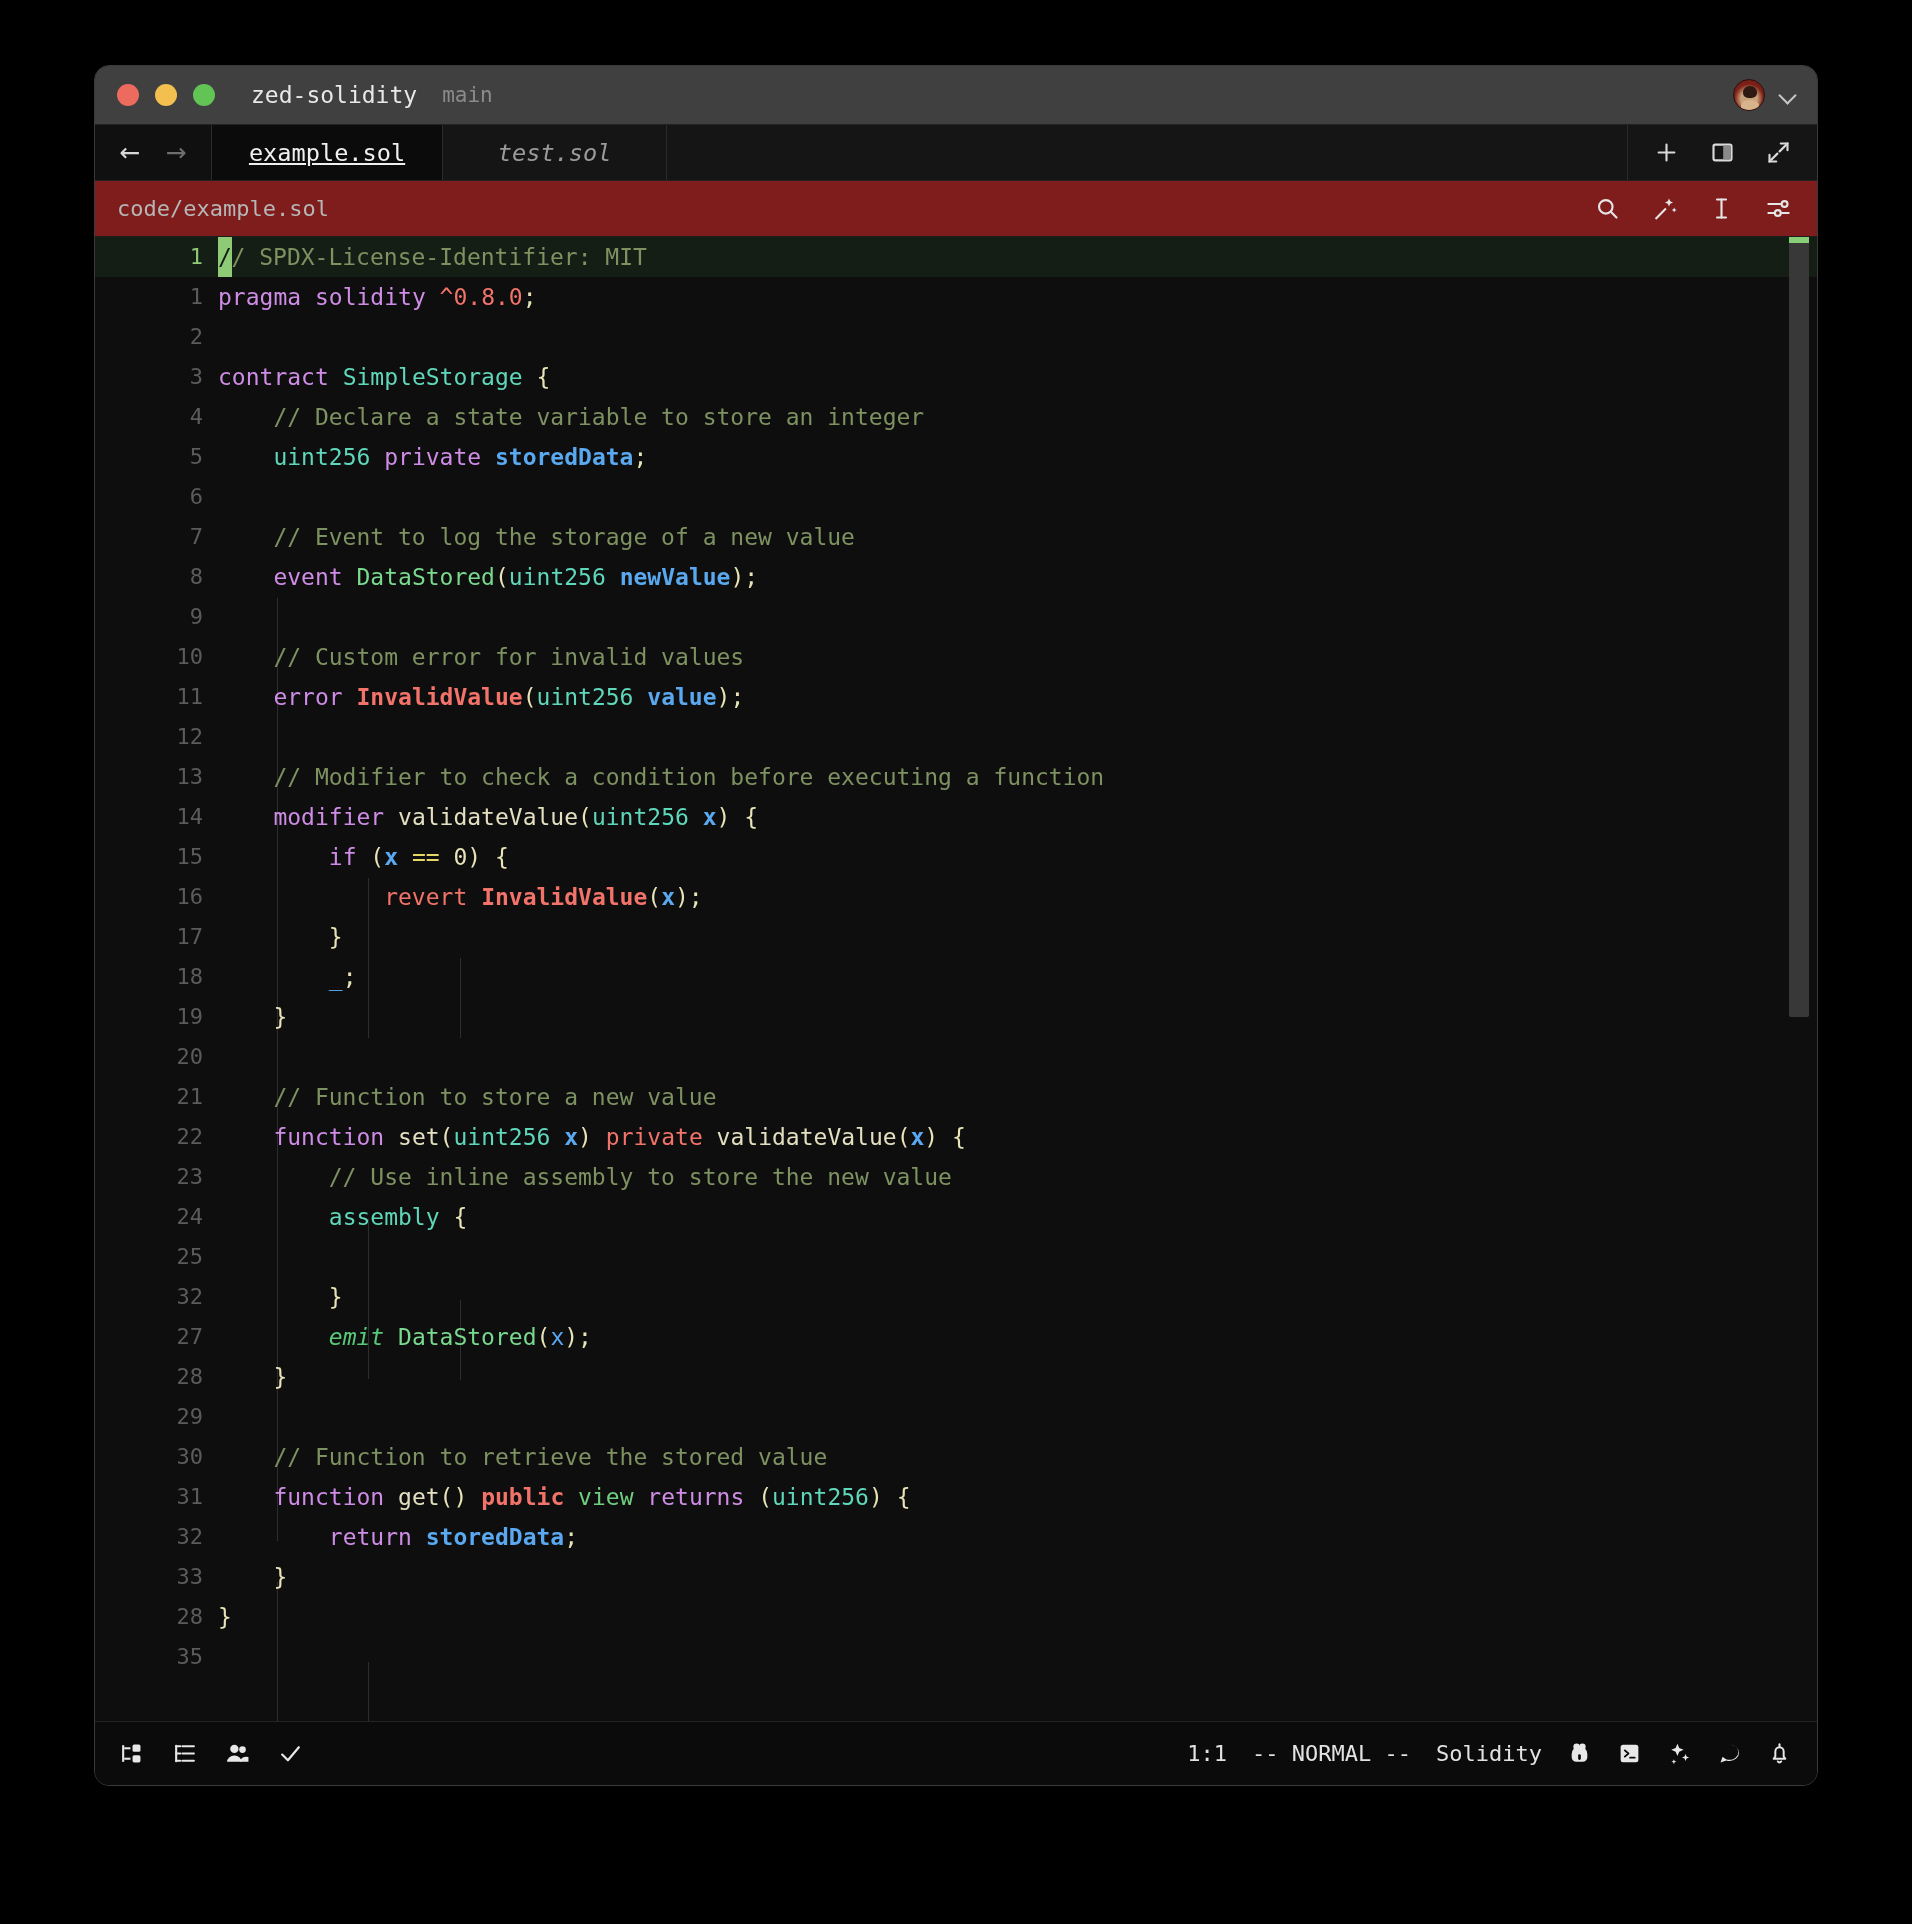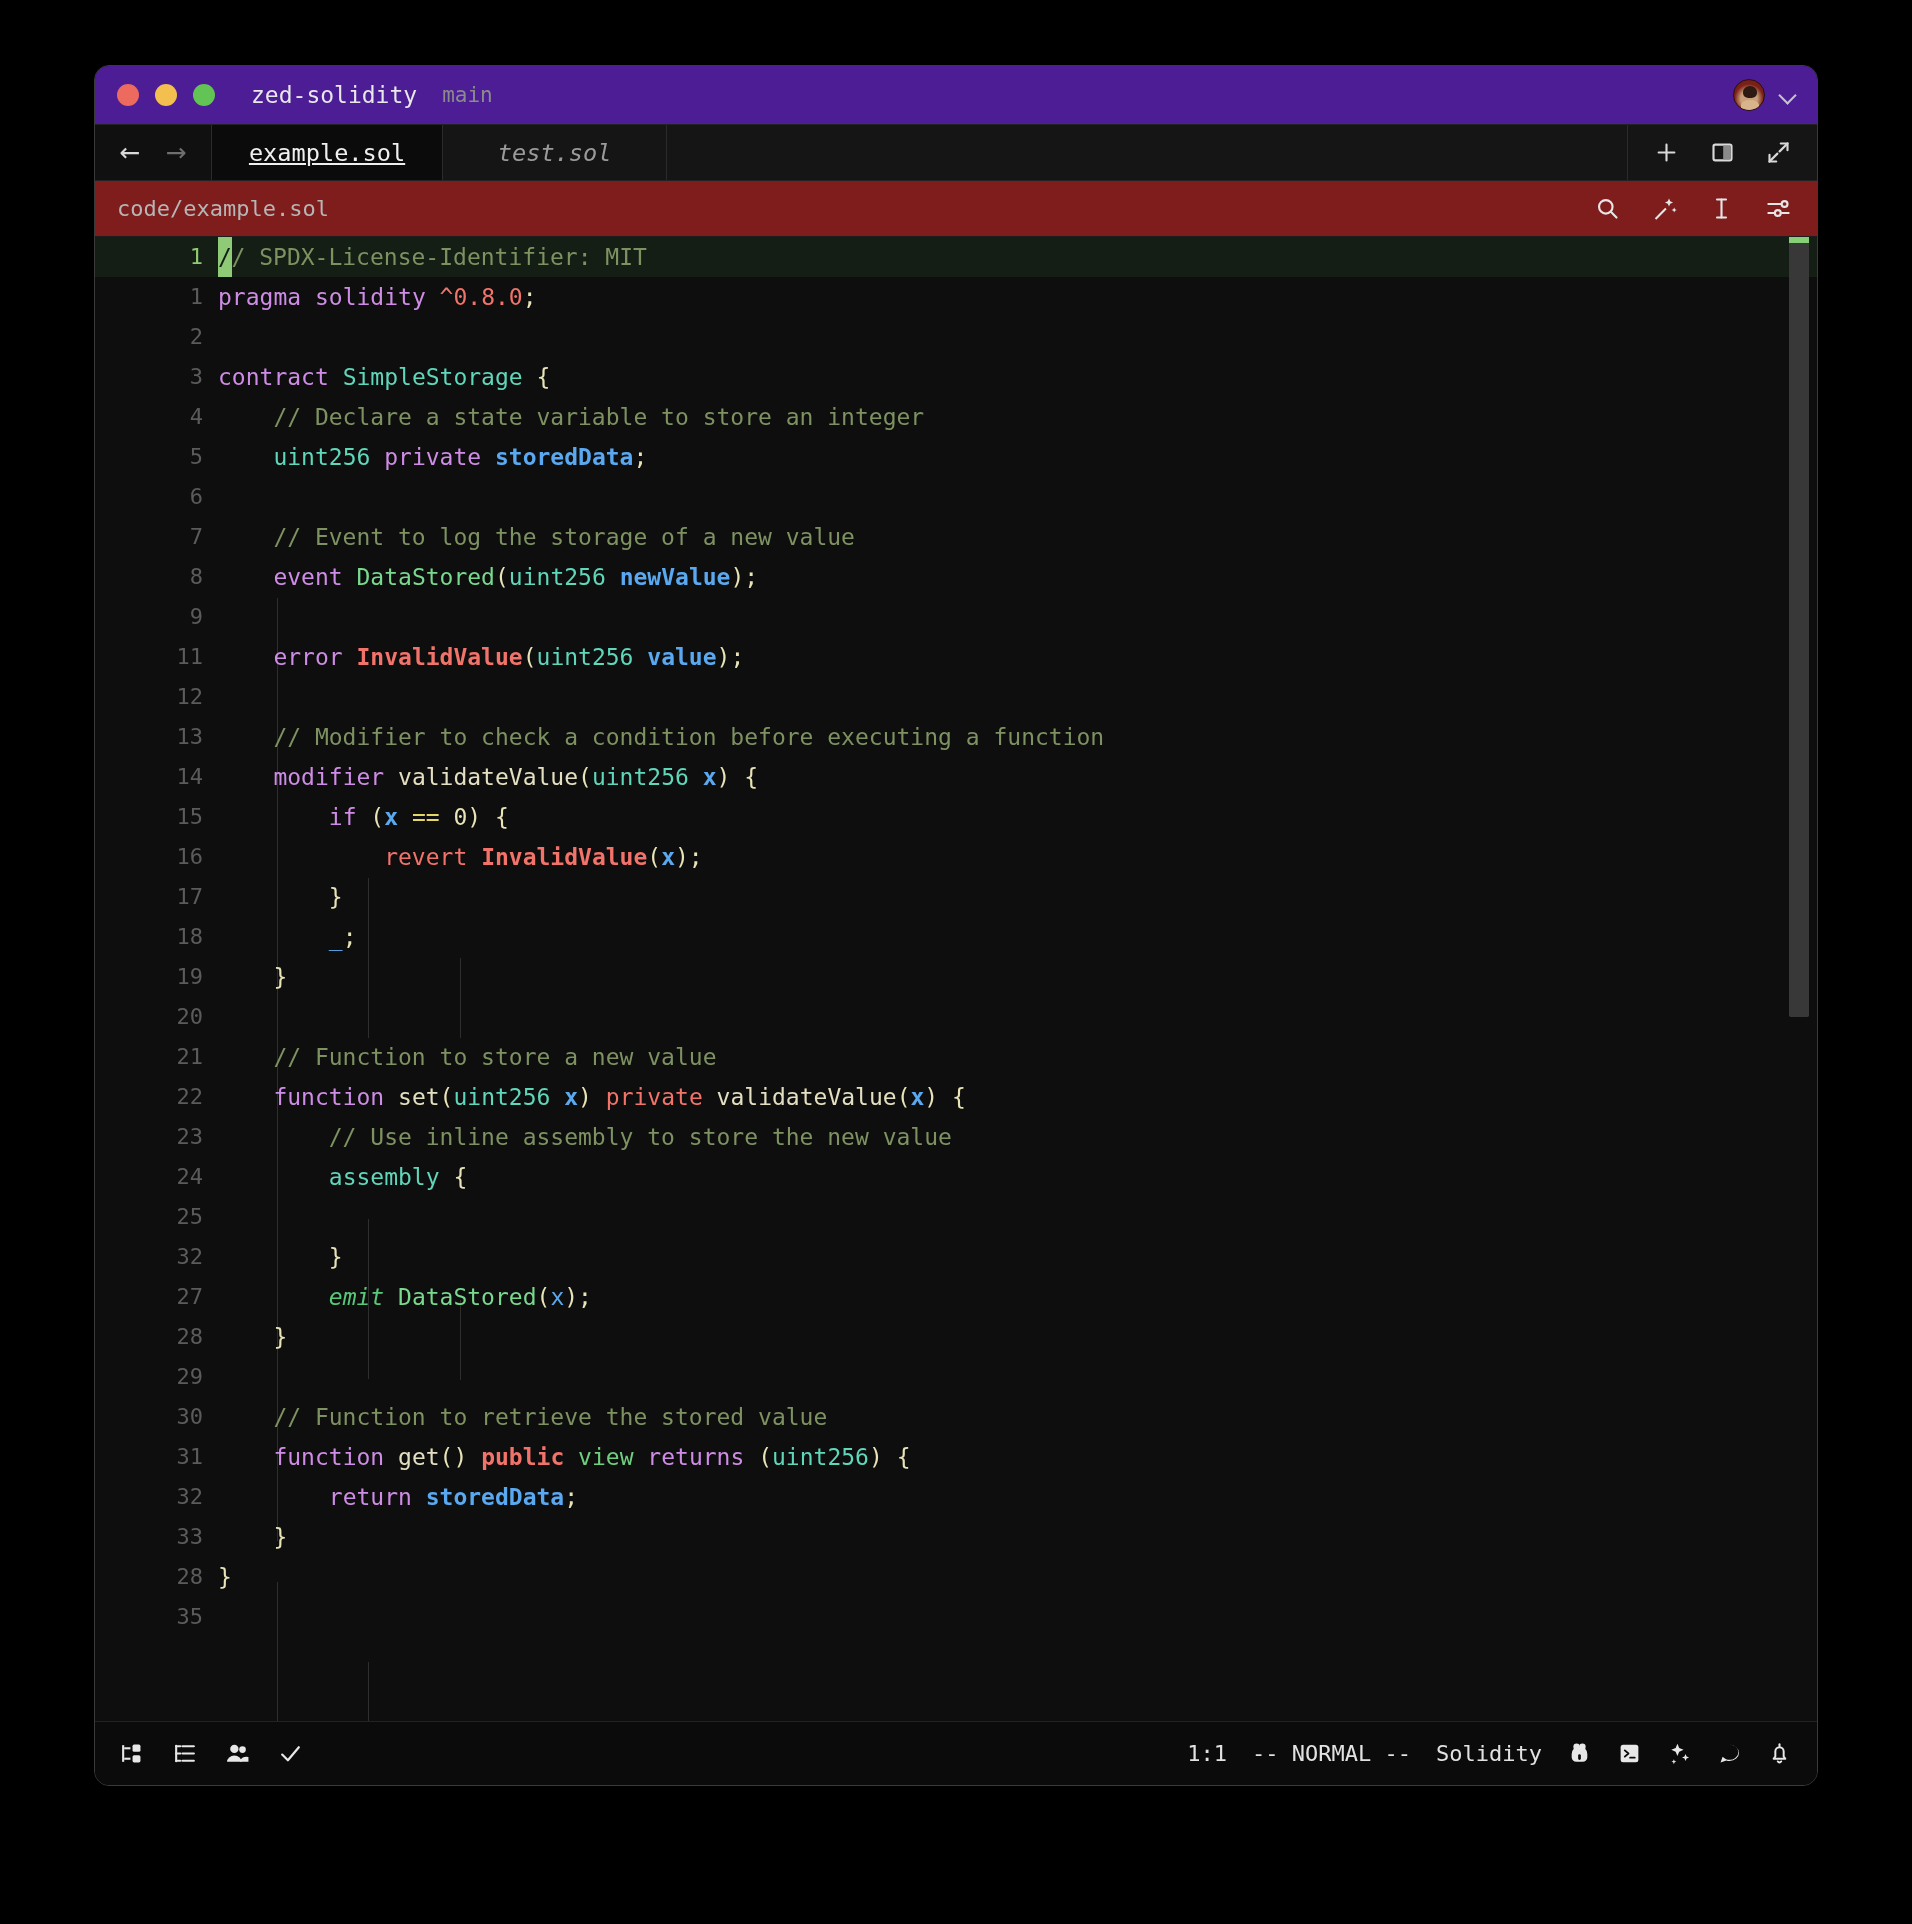--- a/index.html
+++ b/index.html
@@ -18,21 +18,21 @@
     border-radius: 15px;
     border: 0.8px solid #3a3a3a;
     overflow: hidden;
     display: flex;
     flex-direction: column;
   }
 
   
   .titlebar {
     height: 58px;
-    background: #4c1d95;
+    background: #404040;
     display: flex;
     align-items: center;
     padding: 0 20px 0 22px;
     flex: none;
     position: relative;
   }
   .traffic { display: flex; gap: 16px; align-items: center; }
   .dot { width: 22px; height: 22px; border-radius: 50%; }
   .dot.red { background: #ec6a5e; }
   .dot.yellow { background: #f3bf4f; }
@@ -381,20 +381,24 @@
       <div class="row">
         <span class="gutter">8</span>
         <span class="src">    <span class="c-kw">event</span> <span class="c-func">DataStored</span><span class="c-punc">(</span><span class="c-type">uint256</span> <span class="c-var">newValue</span><span class="c-punc">);</span></span>
       </div>
 
       <div class="row">
         <span class="gutter">9</span>
         <span class="src"></span>
       </div>
 
+      <div class="row">
+        <span class="gutter">10</span>
+        <span class="src"><span class="c-com">    // Custom error for invalid values</span></span>
+      </div>
 
       <div class="row">
         <span class="gutter">11</span>
         <span class="src">    <span class="c-kw">error</span> <span class="c-err">InvalidValue</span><span class="c-punc">(</span><span class="c-type">uint256</span> <span class="c-var">value</span><span class="c-punc">);</span></span>
       </div>
 
       <div class="row">
         <span class="gutter">12</span>
         <span class="src"></span>
       </div>

